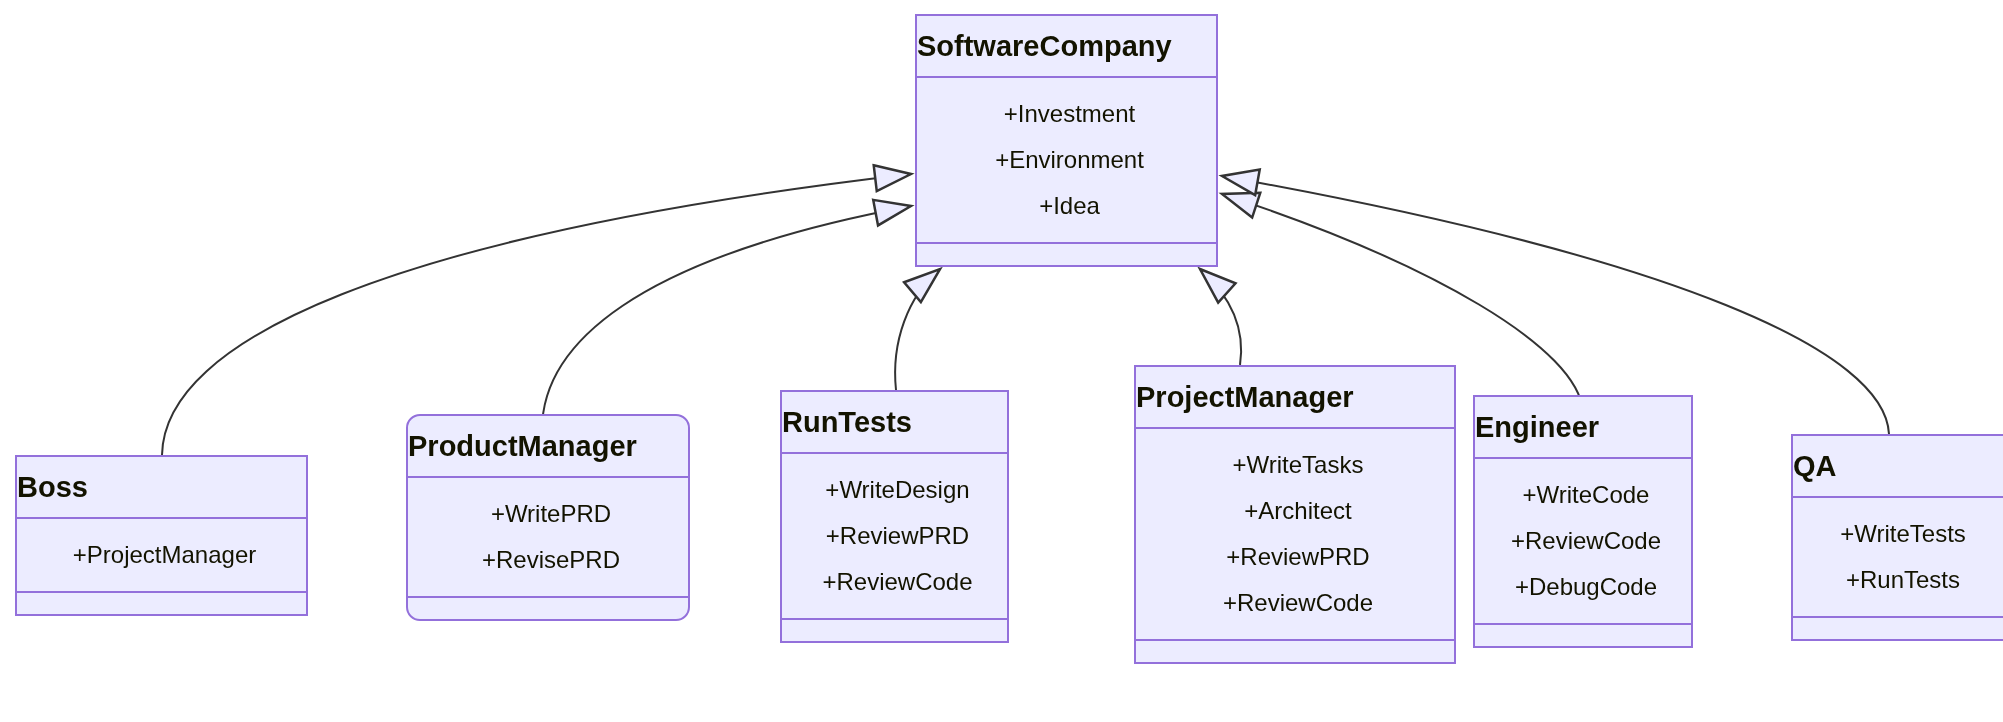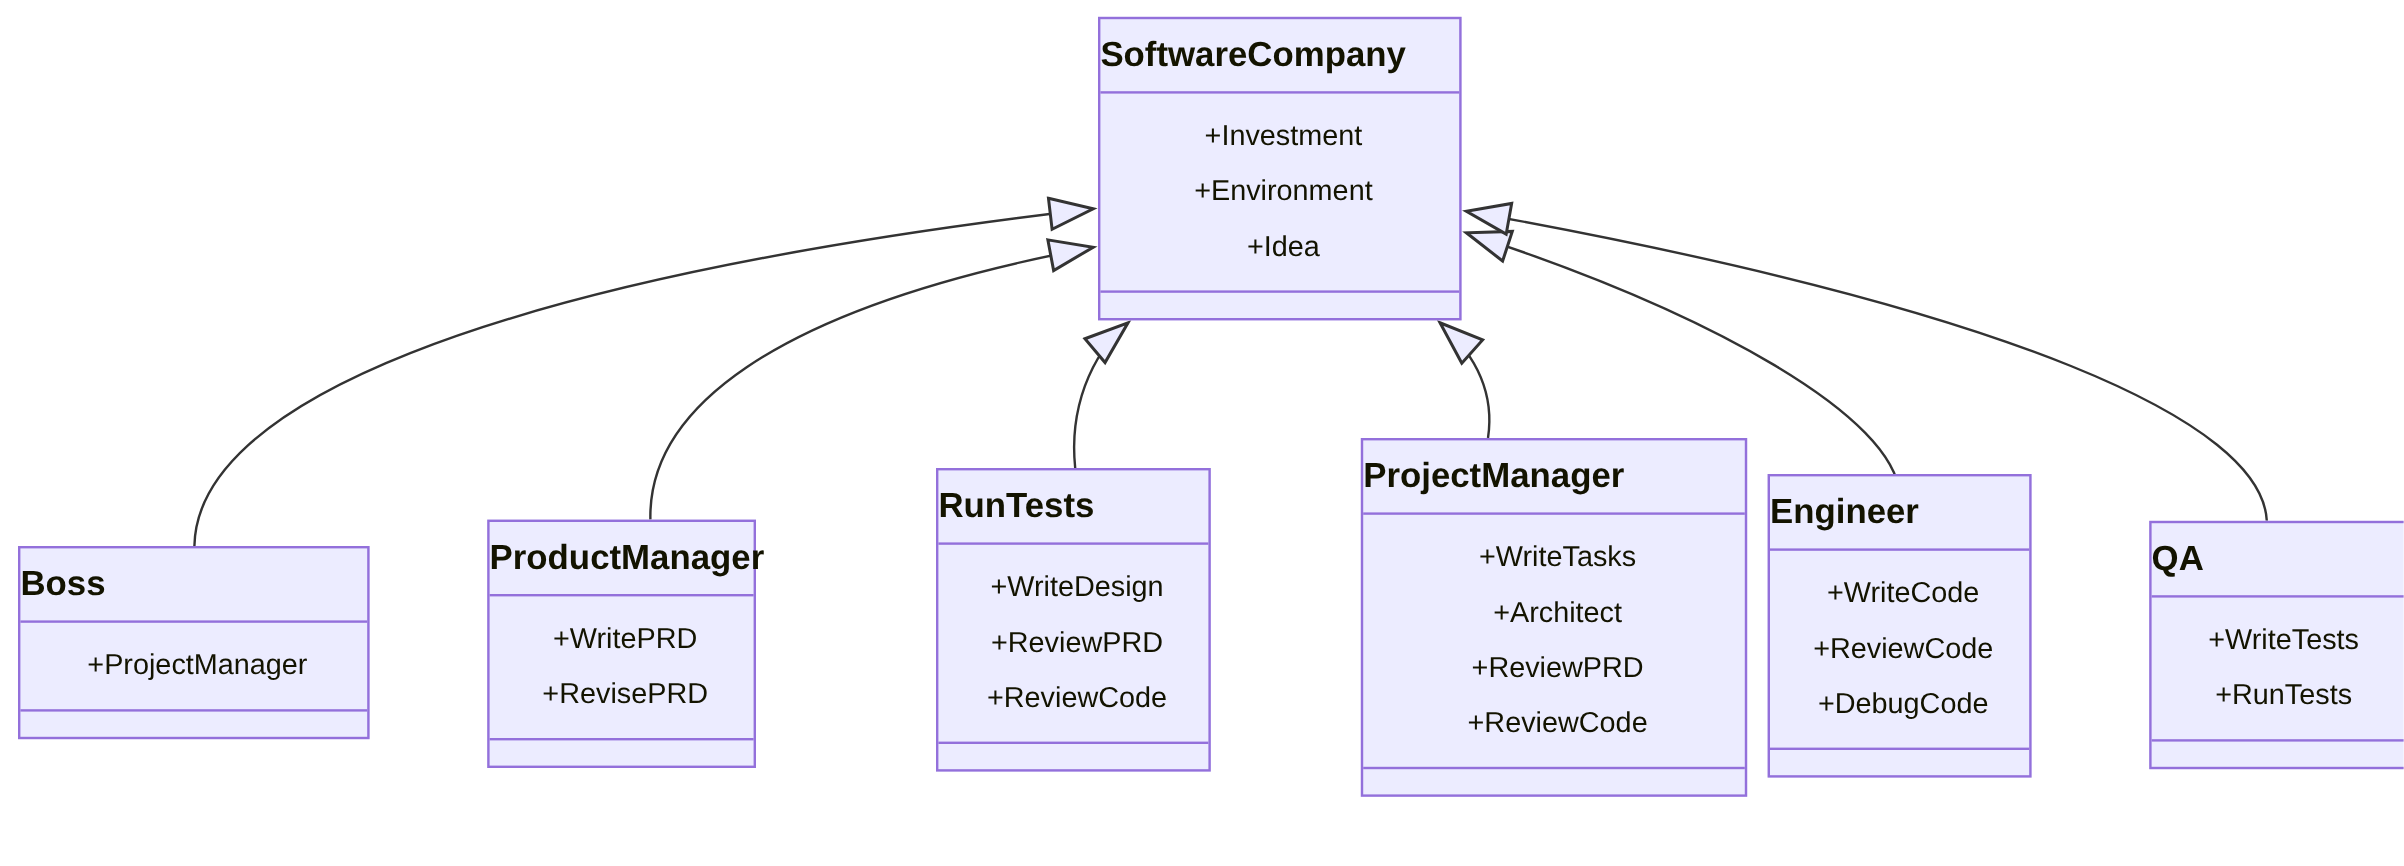--- a/index.html
+++ b/index.html
@@ -48,21 +48,21 @@
     white-space: nowrap;
     text-align: center;
   }
   .uml-methods {
     height: 21px;
     border-top: 2px solid #9370DB;
   }
   
   .c-software       { left: 915px;  top: 14px;  width: 303px; }
   .c-boss           { left: 15px;   top: 455px; width: 293px; }
-  .c-productmanager { left: 406px;  top: 433px; width: 224px; }
+  .c-productmanager { left: 406px;  top: 414px; width: 284px; border-radius: 14px; }
   .c-architect      { left: 780px;  top: 390px; width: 229px; }
   .c-projectmanager { left: 1108px; top: 365px; width: 322px; margin-left: 26px; }
   .c-engineer       { left: 1473px; top: 395px; width: 220px; }
   .c-qa             { left: 1791px; top: 434px; width: 218px; }
 </style>
 </head>
 <body>
 
 <svg id="edges" viewBox="0 0 2003 722" xmlns="http://www.w3.org/2000/svg">
   <defs>

